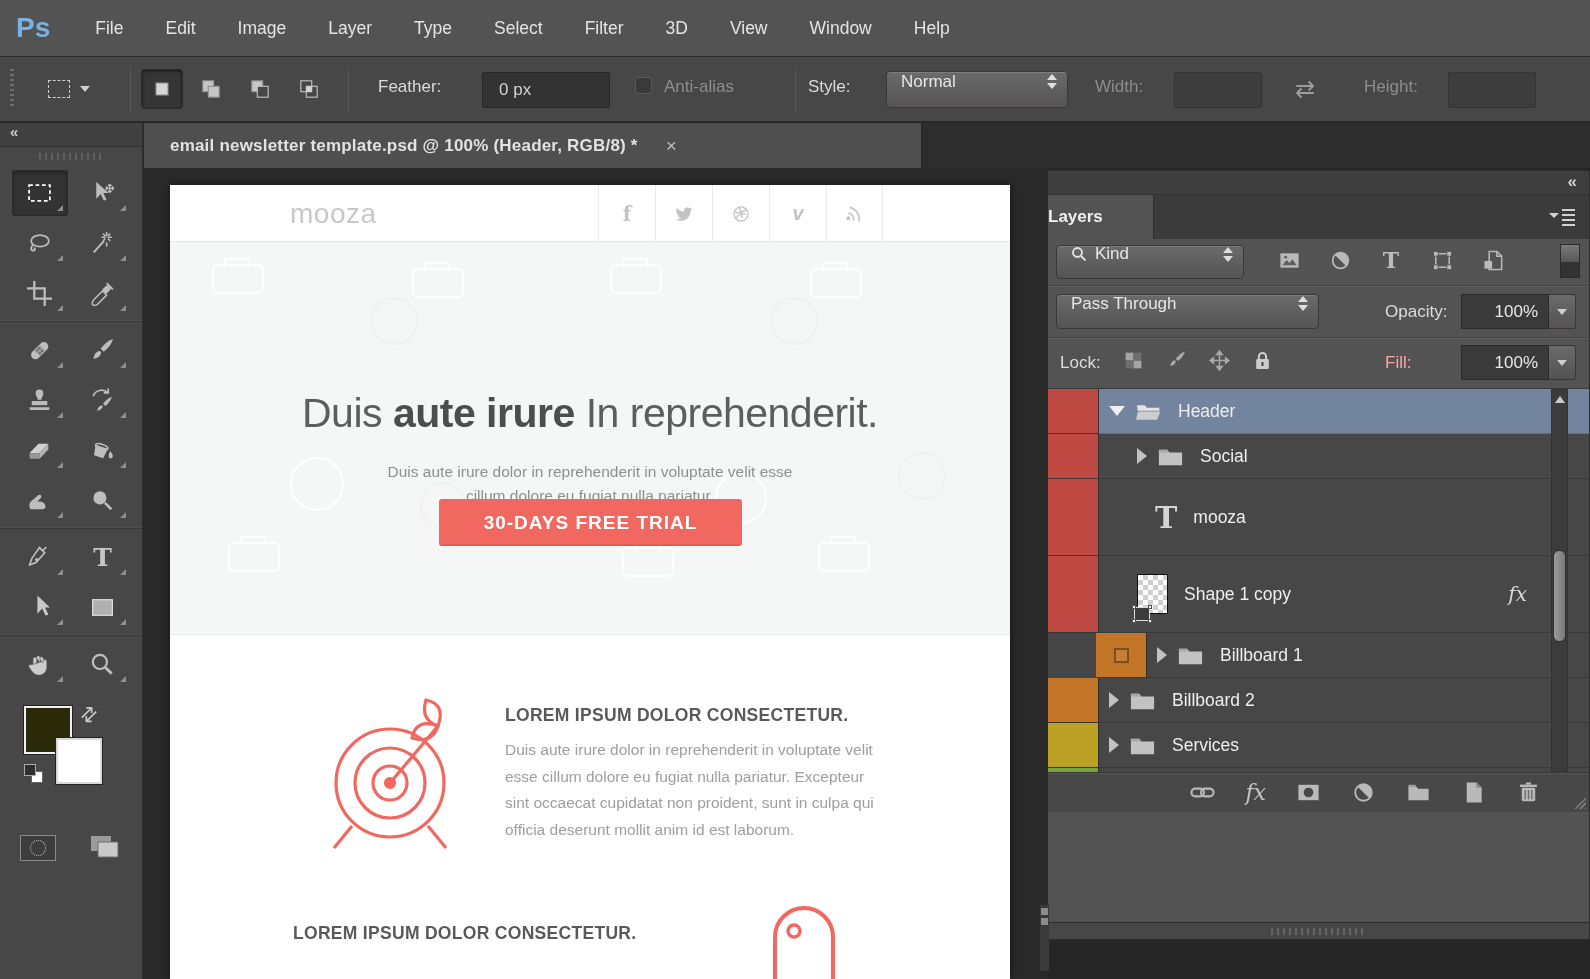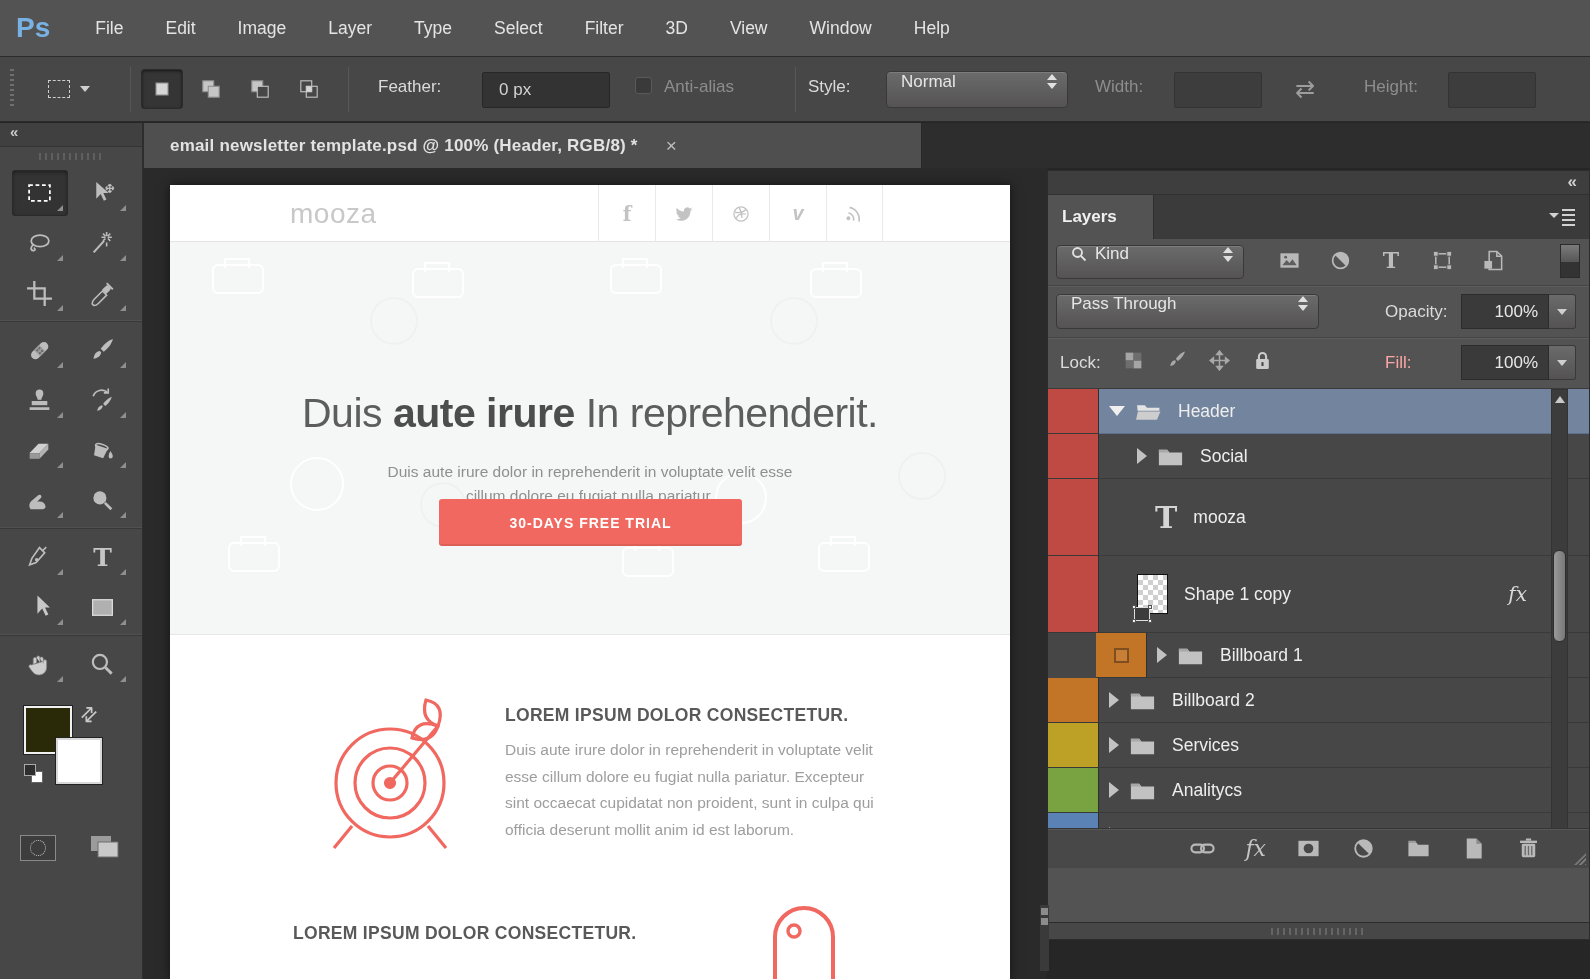--- a/index.html
+++ b/index.html
@@ -86,35 +86,35 @@
   #hero { position:relative; height:393px; background:#f5f6f6; border-bottom:1px solid #e7e7e7; overflow:hidden; }
   .doodle { position:absolute; border:2px solid rgba(255,255,255,.95); }
   .doodle.dk { border-color:rgba(0,0,0,.025); }
   .d-cam { width:52px; height:30px; border-radius:6px; }
   .d-cam:before { content:""; position:absolute; left:10px; top:-8px; width:22px; height:8px; border:2px solid inherit; border:2px solid rgba(255,255,255,.95); border-bottom:none; }
   .d-circ { border-radius:50%; }
   #hero-title { position:absolute; left:0; right:0; top:148px; text-align:center; font-size:41px; color:#5d5d5d; font-weight:300; letter-spacing:-.5px; }
   #hero-title b { font-weight:700; color:#4d4d4d; }
   #hero-sub { position:absolute; left:0; right:0; top:218px; text-align:center; font-size:15.5px; color:#8f8f8f; line-height:1.55; }
   #cta { position:absolute; left:269px; top:257px; width:303px; height:47px; border-radius:3px;
-    display:flex; align-items:center; justify-content:center; color:#fff; font-size:14px; font-weight:bold; letter-spacing:1px;
+    display:flex; align-items:center; justify-content:center; color:#fff; font-size:19px; font-weight:bold; letter-spacing:1px;
     box-shadow:inset 0 -2px 0 rgba(0,0,0,.08); }
   #features { position:relative; height:343px; background:#fff; }
   #target-ic { position:absolute; left:158px; top:48px; }
   #feat1-head { position:absolute; left:335px; top:70px; font-size:17.5px; font-weight:bold; color:#595959; letter-spacing:.3px; }
   #feat1-body { position:absolute; left:335px; top:102px; width:382px; font-size:15.5px; color:#9d9d9d; line-height:1.72; }
   #feat2-head { position:absolute; left:123px; top:288px; font-size:17.5px; font-weight:bold; color:#595959; letter-spacing:.3px; }
   #mouse-ic { position:absolute; left:600px; top:268px; }
 
   
   #rightdock { position:absolute; left:1047px; top:170px; width:543px; height:753px; background:#535353; border:1px solid #2c2c2c; border-top:none; }
   #panel-topbar { height:25px; background:#3e3e3e; border-top:1px solid #2c2c2c; border-bottom:1px solid #313131; position:relative; }
   .collapse-glyph { position:absolute; right:14px; top:1px; color:#d2d2d2; font-size:17px; font-weight:bold; letter-spacing:-2px; }
   #panel-tabrow { height:44px; background:#3b3b3b; position:relative; display:flex; align-items:stretch; }
-  #layers-tab { width:106px; background:#535353; display:flex; align-items:center; padding-left:14px;
+  #layers-tab { width:106px; background:#535353; display:flex; align-items:center; 
     color:#f0f0f0; font-size:17px; font-weight:bold; border-right:1px solid #2f2f2f; }
   #panel-menu { position:absolute; right:12px; top:12px; }
   #panel-body { position:relative; background:#535353; height:682px; }
   #filter-row { position:relative; height:46px; display:flex; align-items:center; }
   #kind-dd { position:absolute; left:8px; top:6px; width:188px; height:34px; }
   #kind-dd .mag { margin-right:8px; }
   .filter-icons { position:absolute; left:228px; top:8px; display:flex; gap:25px; align-items:center; }
   .filter-icons .fi { width:26px; height:26px; display:flex; align-items:center; justify-content:center; }
   .filter-icons svg { width:23px; height:23px; }
   .fglyph { font-family:"DejaVu Serif", serif; font-size:22px; color:#bcbcbc; font-weight:bold; }
@@ -128,21 +128,21 @@
   .val-box .vb { width:88px; background:#3a3a3a; border:1px solid #2c2c2c; color:#e8e8e8; font-size:17px;
     display:flex; align-items:center; justify-content:flex-end; padding-right:10px; }
   .val-box .vbtn { width:27px; background:linear-gradient(#6b6b6b,#545252); border:1px solid #393939; border-left:none;
     display:flex; align-items:center; justify-content:center; border-radius:0 3px 3px 0; }
   #lock-row { position:relative; height:50px; }
   #lock-label { position:absolute; left:12px; top:15px; color:#dcdcdc; font-size:17px; }
   #lock-icons { position:absolute; left:75px; top:12px; display:flex; gap:22px; align-items:center; }
   #lock-icons svg { width:21px; height:21px; }
   #fill-label { position:absolute; left:337px; top:15px; color:#fca5a5; font-size:17px; }
 
-  #layers-list { position:relative; height:440px; background:#464646; overflow:hidden; border-top:1px solid #3a3a3a; }
+  #layers-list { position:relative; height:384px; background:#464646; overflow:hidden; border-top:1px solid #3a3a3a; }
   .layer-row { display:flex; width:100%; }
   .eye-well { width:51px; flex:none; display:flex; align-items:center; justify-content:center;
     border-right:1px solid #303030; border-bottom:1px solid #383838; }
   .eye-empty { width:15px; height:15px; border:2px solid rgba(40,20,0,.45); background:rgba(255,255,255,.08); }
   .layer-content { flex:1; display:flex; align-items:center; background:#474747; border-bottom:1px solid #3a3a3a; position:relative; }
   .layer-row.selected .layer-content { background:#73849e; border-bottom-color:#5f708f; }
   .expander { width:0; height:0; margin:0 10px; flex:none; }
   .expander.open { border-left:8px solid transparent; border-right:8px solid transparent; border-top:10px solid #efefef; }
   .expander.closed { border-top:8px solid transparent; border-bottom:8px solid transparent; border-left:10px solid #c2c2c2; }
   .layer-name { color:#eeeeee; font-size:17.5px; margin-left:16px; white-space:nowrap; }

